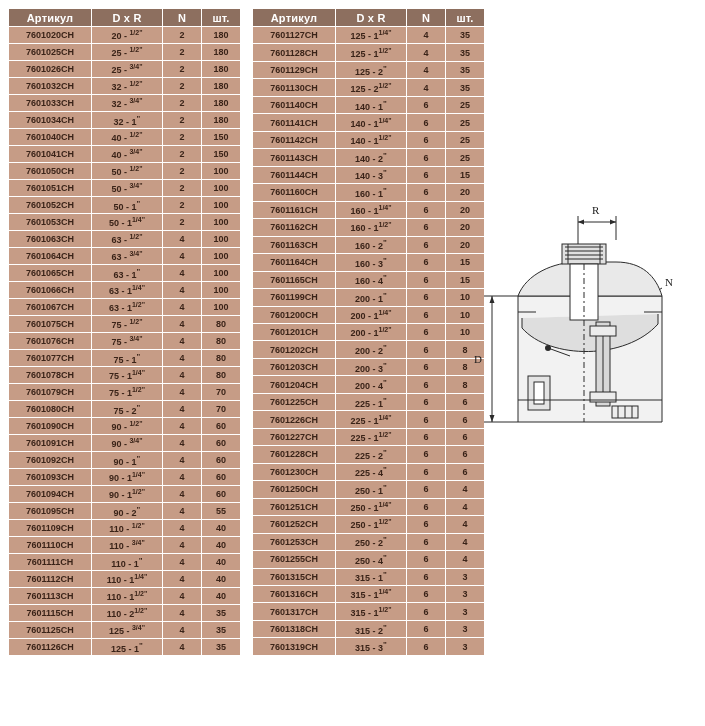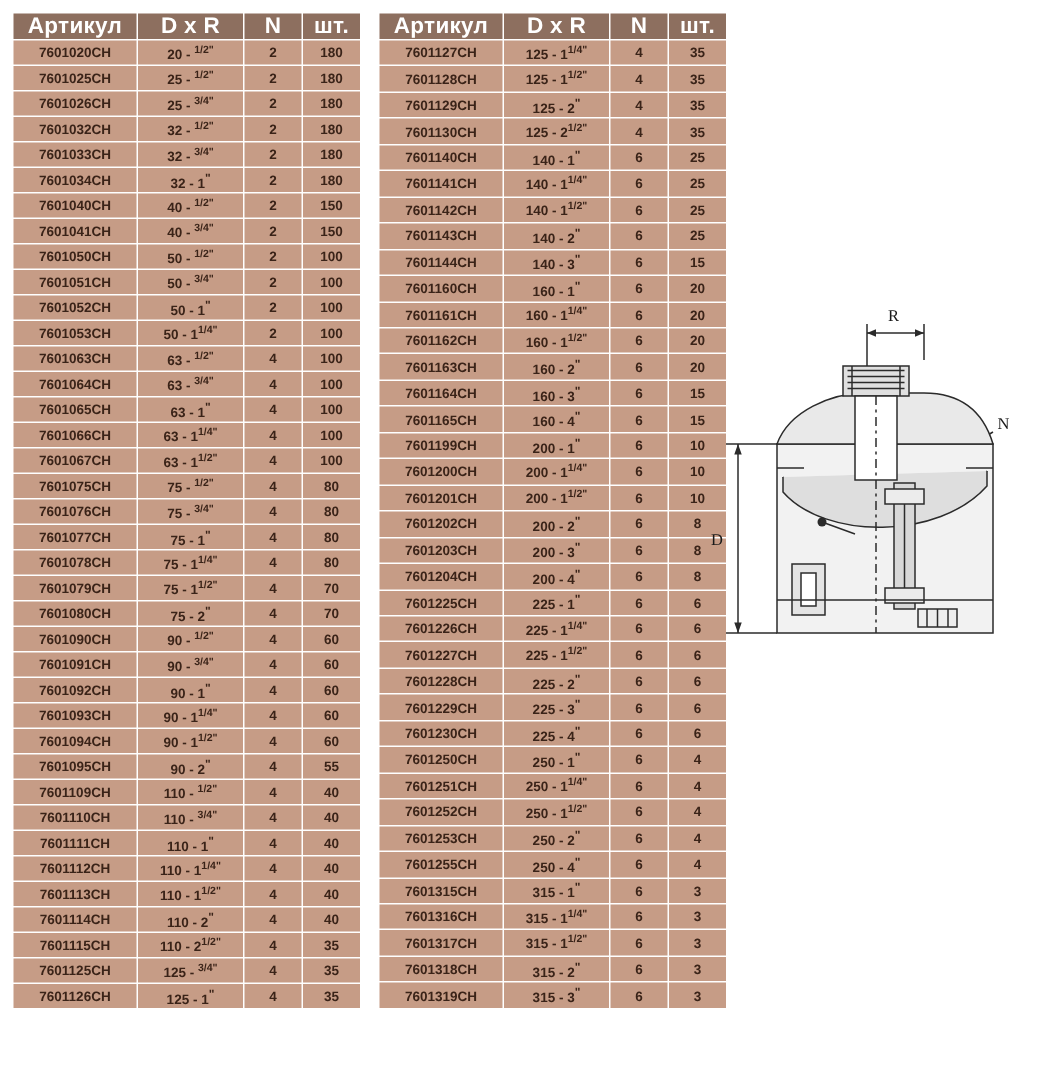--- a/index.html
+++ b/index.html
@@ -18,21 +18,21 @@
   }
   table{
     border-collapse:separate;
     border-spacing:1px;
     font-size:9px;
   }
   table th{
     background:#8d6f5f;
     color:#ffffff;
     font-weight:bold;
-    font-size:15px;
+    font-size:11px;
     height:17px;
     padding:0 2px;
     text-align:center;
     letter-spacing:.2px;
   }
   table td{
     background:#c69c86;
     color:#3a2318;
     font-weight:bold;
     font-size:9px;
@@ -268,26 +268,20 @@
           <td class="c-n">4</td>
           <td class="c-q">40</td>
         </tr>
         <tr>
           <td class="c-art">7601113CH</td>
           <td class="c-dr">110 - 1<sup>1/2"</sup></td>
           <td class="c-n">4</td>
           <td class="c-q">40</td>
         </tr>
         <tr>
-          <td class="c-art">7601114CH</td>
-          <td class="c-dr">110 - 2<span class="deg">"</span></td>
-          <td class="c-n">4</td>
-          <td class="c-q">40</td>
-        </tr>
-        <tr>
           <td class="c-art">7601115CH</td>
           <td class="c-dr">110 - 2<sup>1/2"</sup></td>
           <td class="c-n">4</td>
           <td class="c-q">35</td>
         </tr>
         <tr>
           <td class="c-art">7601125CH</td>
           <td class="c-dr">125 - <sup>3/4"</sup></td>
           <td class="c-n">4</td>
           <td class="c-q">35</td>
@@ -455,26 +449,20 @@
           <td class="c-n">6</td>
           <td class="c-q">6</td>
         </tr>
         <tr>
           <td class="c-art">7601228CH</td>
           <td class="c-dr">225 - 2<span class="deg">"</span></td>
           <td class="c-n">6</td>
           <td class="c-q">6</td>
         </tr>
         <tr>
-          <td class="c-art">7601229CH</td>
-          <td class="c-dr">225 - 3<span class="deg">"</span></td>
-          <td class="c-n">6</td>
-          <td class="c-q">6</td>
-        </tr>
-        <tr>
           <td class="c-art">7601230CH</td>
           <td class="c-dr">225 - 4<span class="deg">"</span></td>
           <td class="c-n">6</td>
           <td class="c-q">6</td>
         </tr>
         <tr>
           <td class="c-art">7601250CH</td>
           <td class="c-dr">250 - 1<span class="deg">"</span></td>
           <td class="c-n">6</td>
           <td class="c-q">4</td>

